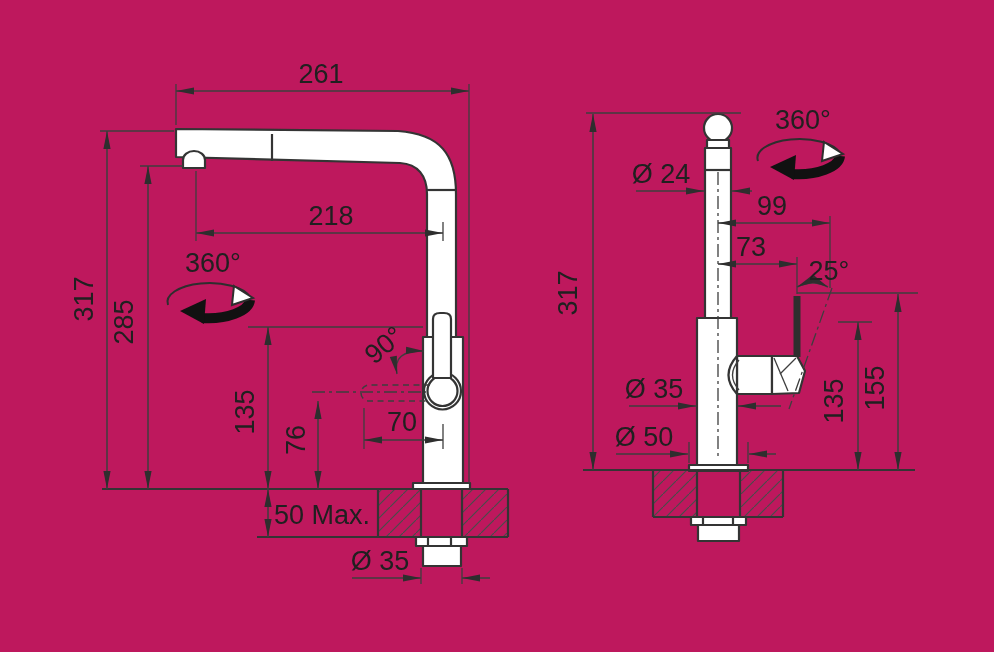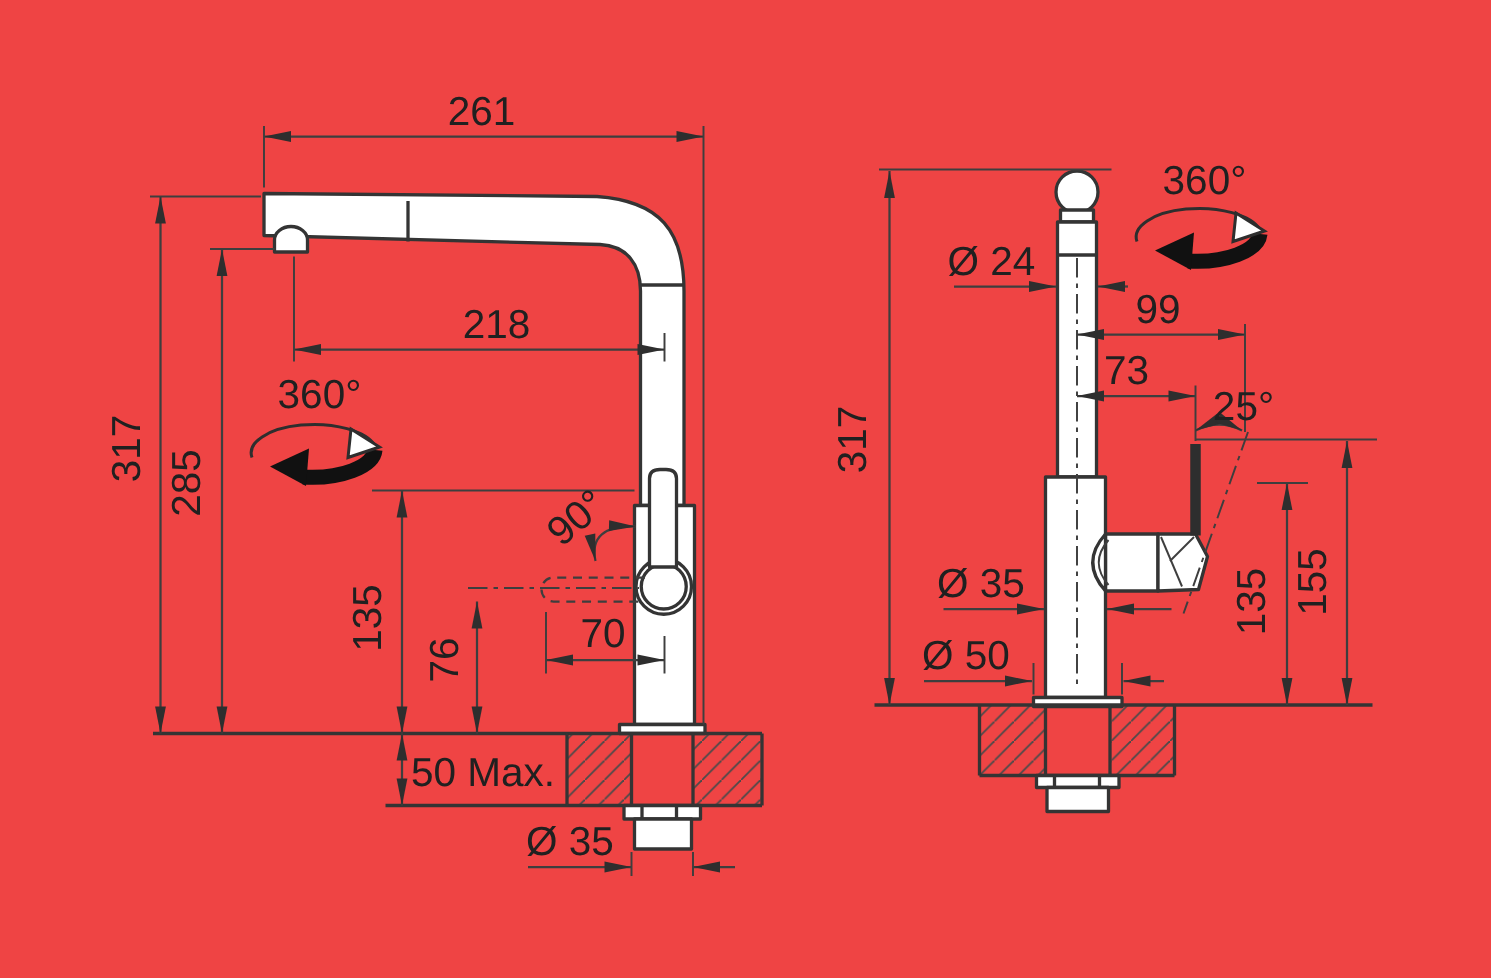--- a/index.html
+++ b/index.html
@@ -1,16 +1,16 @@
 <!DOCTYPE html>
 <html><head>
 <meta charset="utf-8">
 <style>
   html,body{margin:0;padding:0;background:#fff;}
-  #stage{position:relative;width:994px;height:652px;background:#ef4444;overflow:hidden;}
+  #stage{position:relative;width:994px;height:652px;background:#be185d;overflow:hidden;}
   .out  {fill:none;stroke:#343434;stroke-width:2.2;stroke-linejoin:round;}
   .outw {fill:#ffffff;stroke:#343434;stroke-width:2.2;stroke-linejoin:round;}
   .dim  {fill:none;stroke:#3e3e3e;stroke-width:1.5;}
   .thin {fill:none;stroke:#3e3e3e;stroke-width:1.3;}
   .dd   {fill:none;stroke:#3e3e3e;stroke-width:1.3;stroke-dasharray:13 4 3 4;}
   .dash {fill:none;stroke:#3e3e3e;stroke-width:1.5;stroke-dasharray:6 4.5;}
   .t    {font-family:"Liberation Sans",sans-serif;font-size:27px;fill:#202020;text-anchor:middle;}
 </style>
 </head>
 <body>

